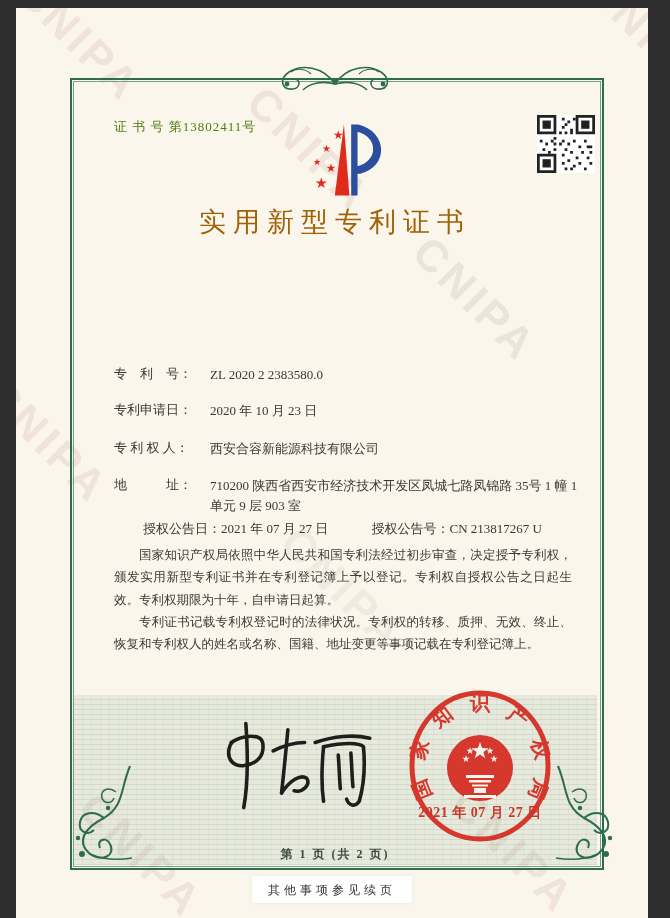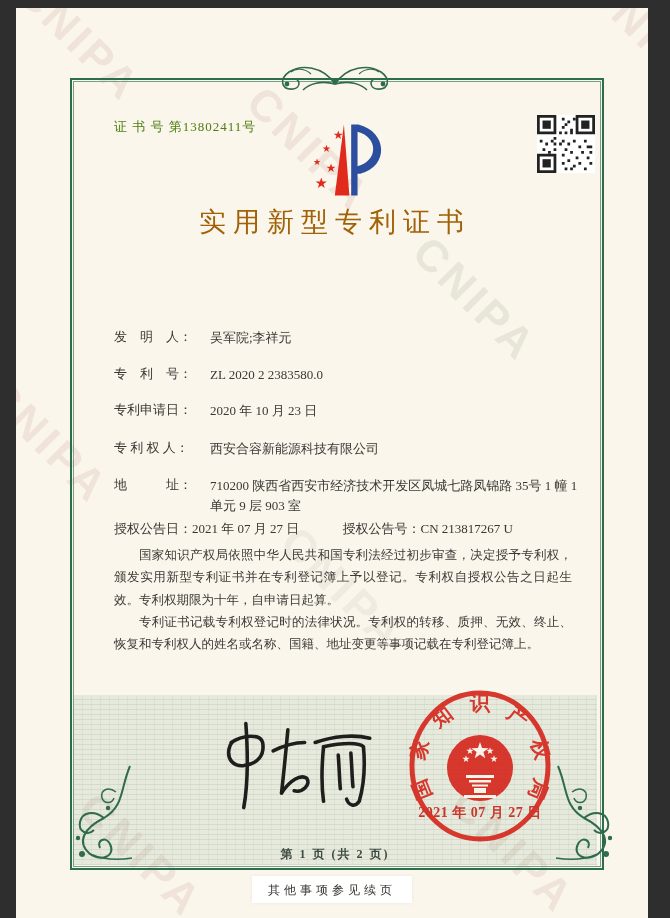--- a/index.html
+++ b/index.html
@@ -144,37 +144,34 @@
                  M1 9h1v1h-1z M3 10h1v1h-1z M2 12h1v1h-1z M5 9h1v1h-1z M4 13h1v1h-1z M1 15h0z
                  M9 9h1v1h-1z M11 10h1v1h-1z M13 9h1v1h-1z M15 11h1v1h-1z M17 9h1v1h-1z M10 12h1v1h-1z
                  M12 13h1v1h-1z M14 15h1v1h-1z M16 13h1v1h-1z M18 15h1v1h-1z M9 17h1v1h-1z M11 16h1v1h-1z
                  M13 18h1v1h-1z M15 17h1v1h-1z M17 19h1v1h-1z M19 11h1v1h-1z M19 17h1v1h-1z M10 19h1v1h-1z
                  M18 11h1v1h-1z M12 19h1v1h-1z M19 13h1v1h-1z M8 10h1v1h-1z M9 14h1v1h-1z"></path>
       </g>
     </svg>
 
     <div class="title">实用新型专利证书</div>
 
-    <div class="field-row row-1">
-      <span class="field-label">发　明　人：</span><span class="field-value">吴军院;李祥元</span>
-    </div>
     <div class="field-row row-2">
       <span class="field-label">专　利　号：</span><span class="field-value">ZL 2020 2 2383580.0</span>
     </div>
     <div class="field-row row-3">
       <span class="field-label">专利申请日：</span><span class="field-value">2020 年 10 月 23 日</span>
     </div>
     <div class="field-row row-4">
       <span class="field-label">专 利 权 人：</span><span class="field-value">西安合容新能源科技有限公司</span>
     </div>
     <div class="field-row row-5">
       <span class="field-label">地　　　址：</span><span class="field-value">710200 陕西省西安市经济技术开发区凤城七路凤锦路 35号 1 幢 1 单元 9 层 903 室</span>
     </div>
     <div class="field-row row-6">
-      <span><span class="field-label" style="min-width:0;">授权公告日：</span><span>2021 年 07 月 27 日</span></span>
+      <span><span class="field-label" style="min-width:0;margin-left:29px;">授权公告日：</span><span>2021 年 07 月 27 日</span></span>
       <span class="auth-pair2"><span class="field-label" style="min-width:0;">授权公告号：</span><span>CN 213817267 U</span></span>
     </div>
 
     <div class="cert-paragraphs">
       <p>国家知识产权局依照中华人民共和国专利法经过初步审查，决定授予专利权，颁发实用新型专利证书并在专利登记簿上予以登记。专利权自授权公告之日起生效。专利权期限为十年，自申请日起算。</p>
       <p>专利证书记载专利权登记时的法律状况。专利权的转移、质押、无效、终止、恢复和专利权人的姓名或名称、国籍、地址变更等事项记载在专利登记簿上。</p>
     </div>
 
 
     <svg class="sig-script" viewBox="0 0 170 100">

